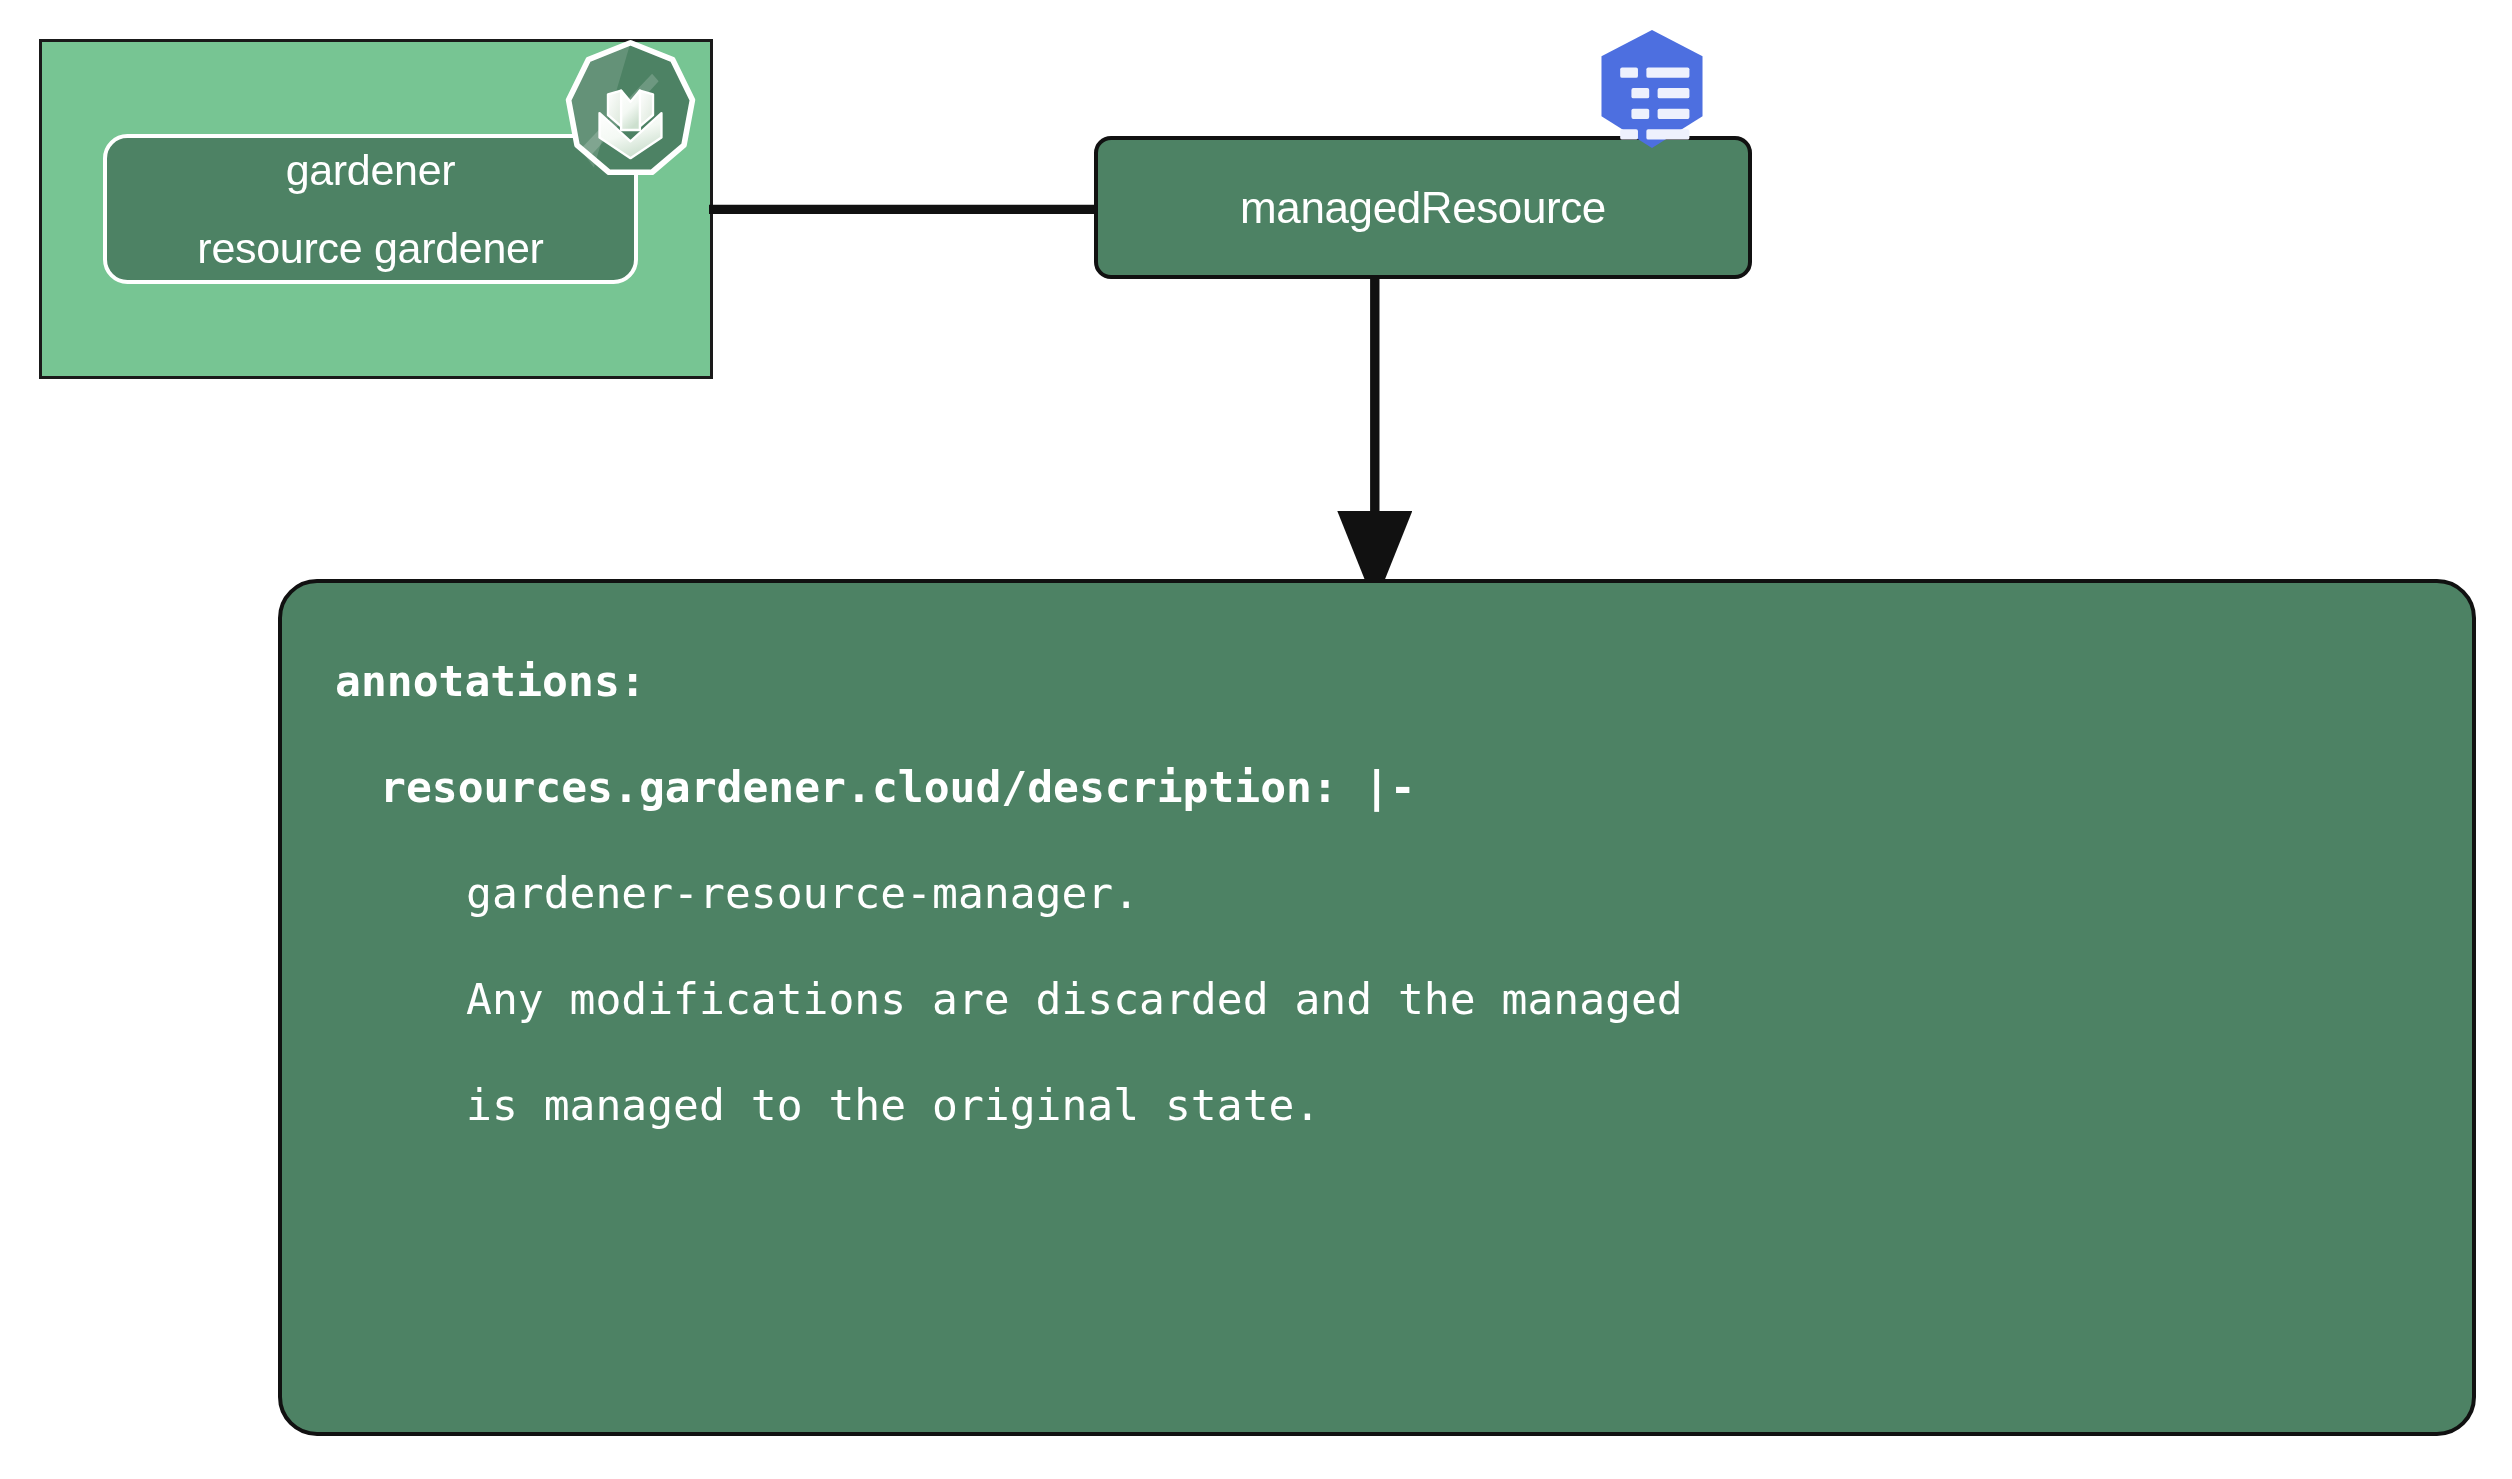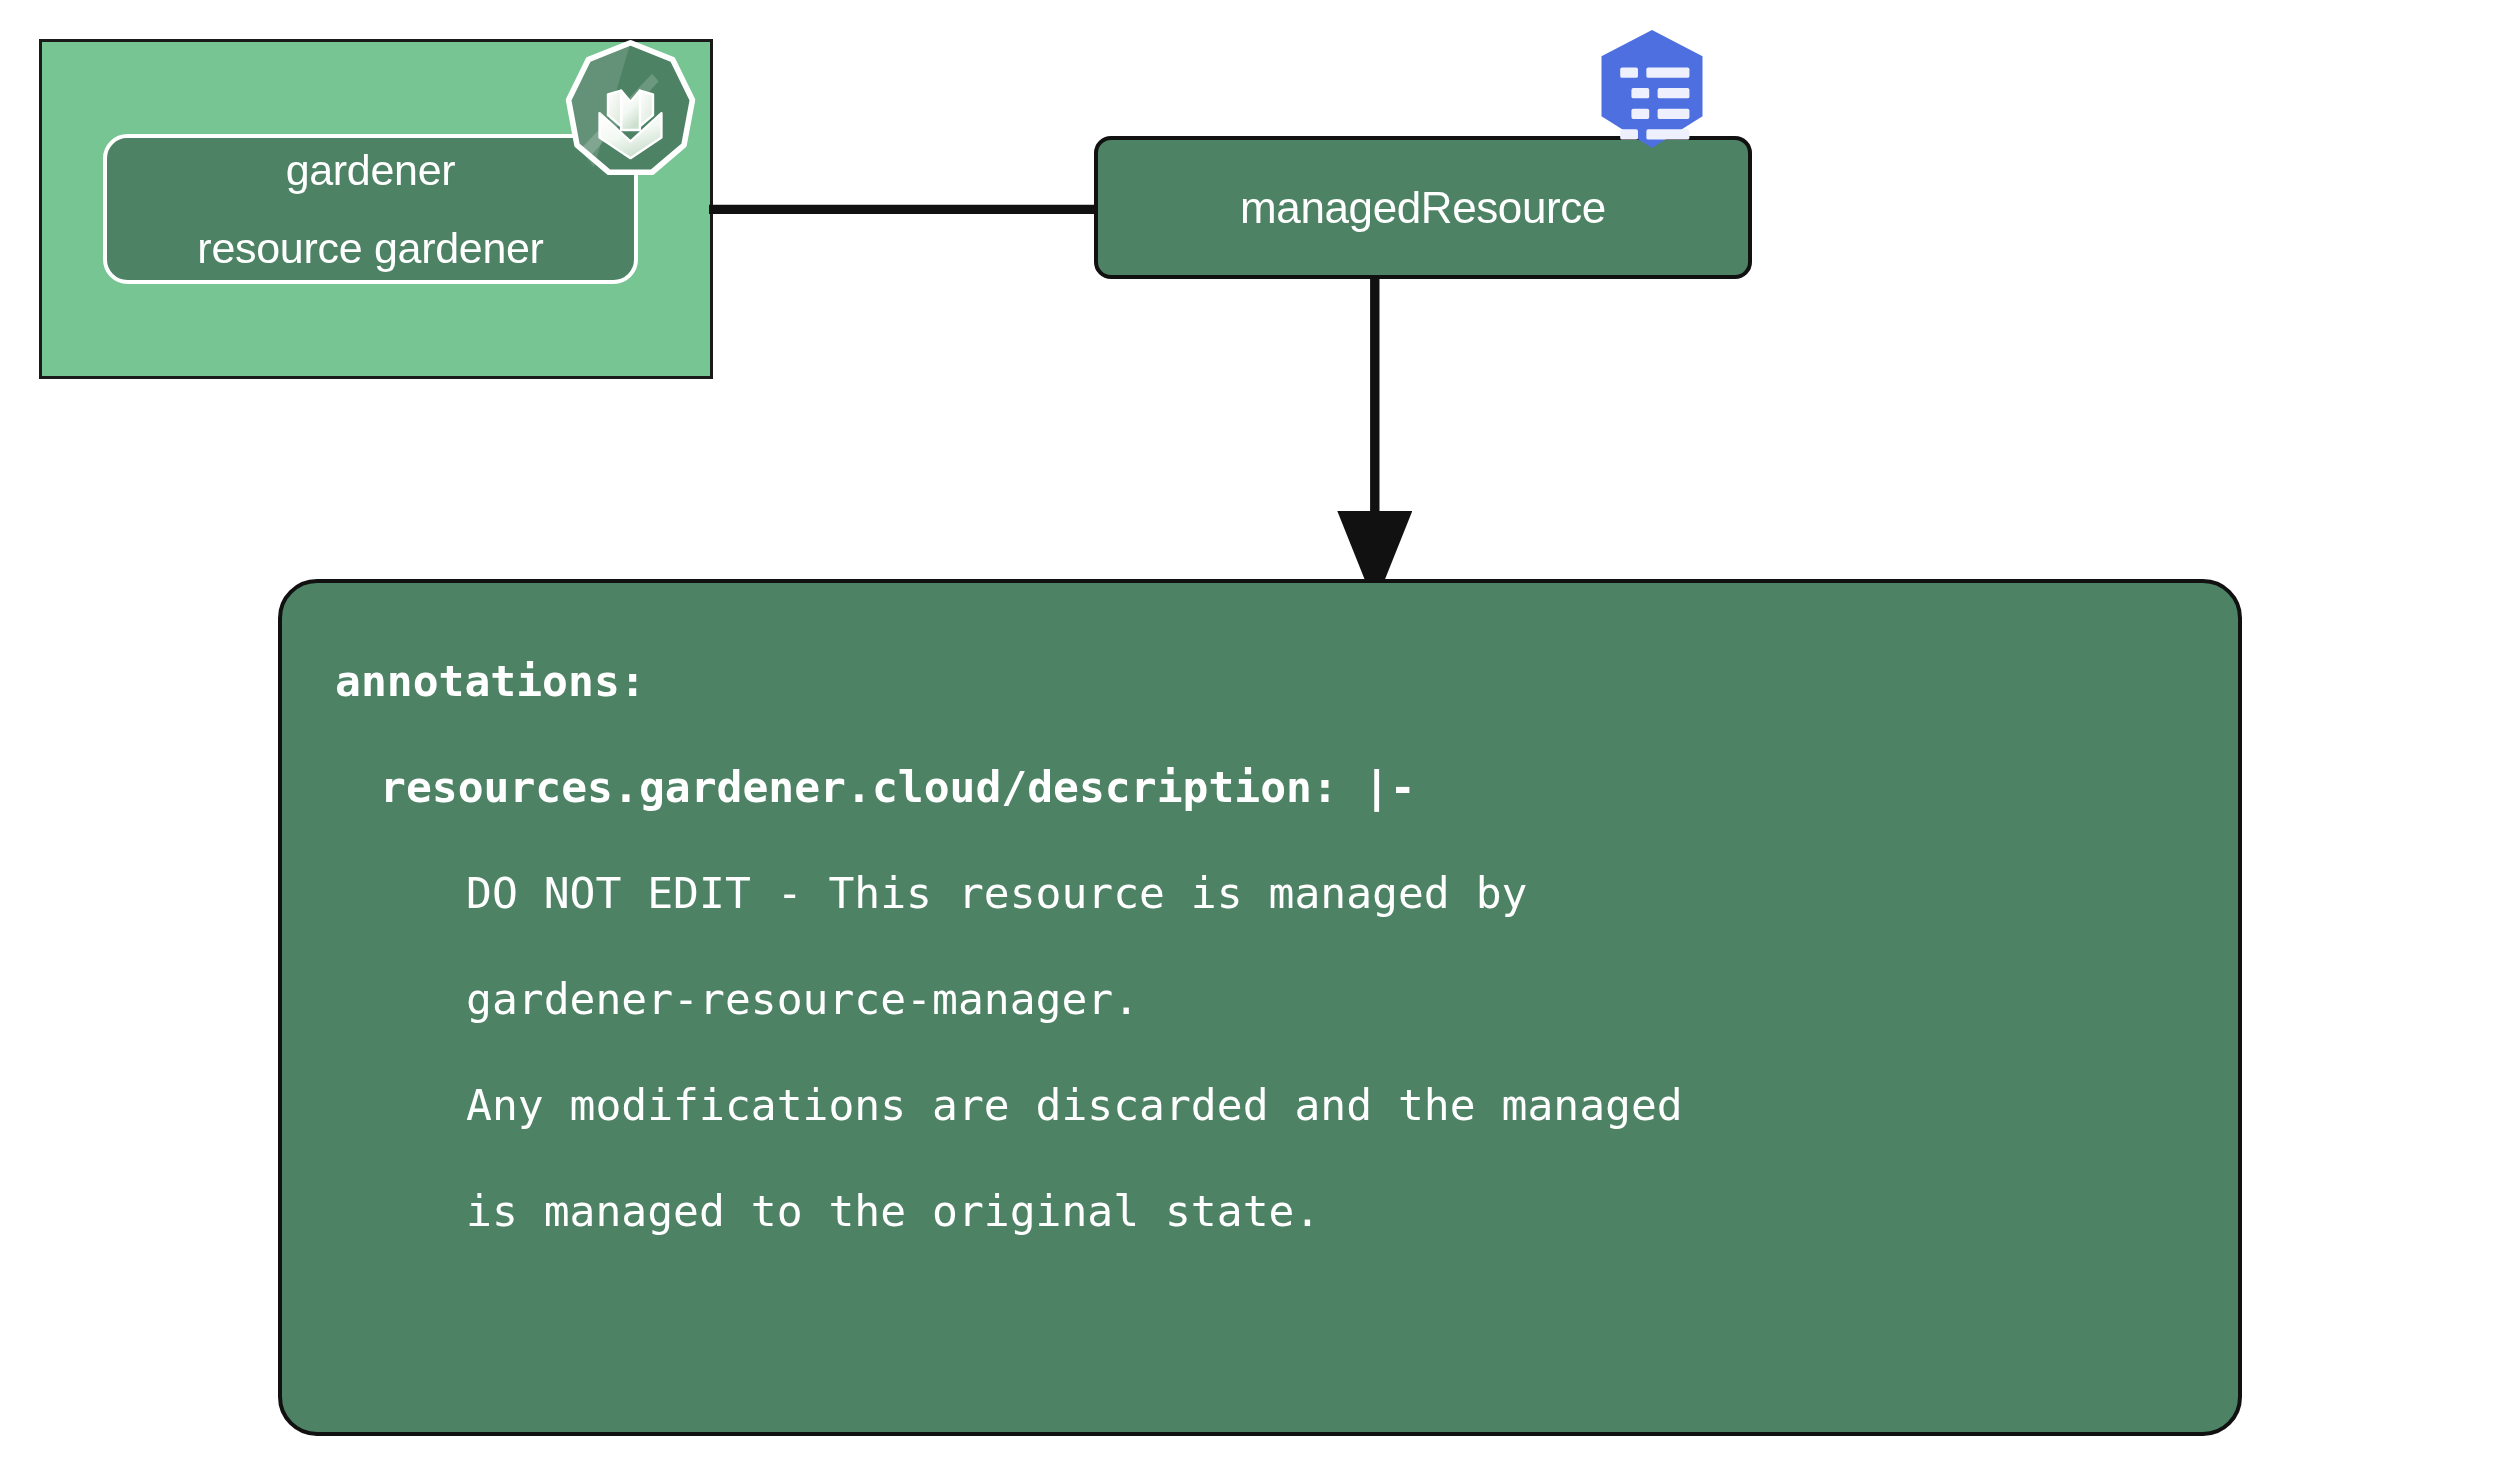--- a/index.html
+++ b/index.html
@@ -110,21 +110,21 @@
     height: 1479px;
     z-index: 2;
     pointer-events: none;
   }
 
   
   #annotation-panel {
     position: absolute;
     left: 278px;
     top: 579px;
-    width: 1964px;
+    width: 2198px;
     height: 857px;
     background: #4d8264;
     border: 4.7px solid #111111;
     border-radius: 39px;
     box-sizing: border-box;
     z-index: 3;
     padding: 45px 53px 38px 53px;
   }
   .yaml-line {
     color: #ffffff;
@@ -209,20 +209,19 @@
     </defs>
 
     <line x1="755" y1="223" x2="1170" y2="223" stroke="#111111" stroke-width="10"></line>
 
     <line x1="1464" y1="292" x2="1464" y2="600" stroke="#111111" stroke-width="10" marker-end="url(#arrowhead)"></line>
   </svg>
 
   <div id="annotation-panel">
     <div class="yaml-line yaml-key">annotations:</div>
     <div class="yaml-line yaml-key indent-1">resources.gardener.cloud/description: |-</div>
-    <div class="yaml-line yaml-body indent-2">DO NOT EDIT - This resource is managed by</div>
     <div class="yaml-line yaml-body indent-2">gardener-resource-manager.</div>
     <div class="yaml-line yaml-body indent-2">Any modifications are discarded and the managed</div>
     <div class="yaml-line yaml-body indent-2">is managed to the original state.</div>
   </div>
 
 </div>
 
 
 </body></html>

